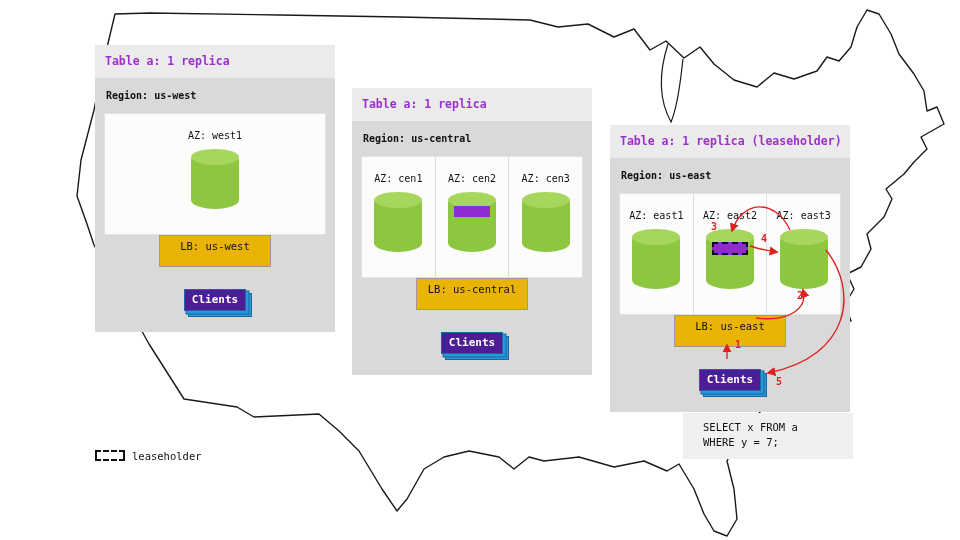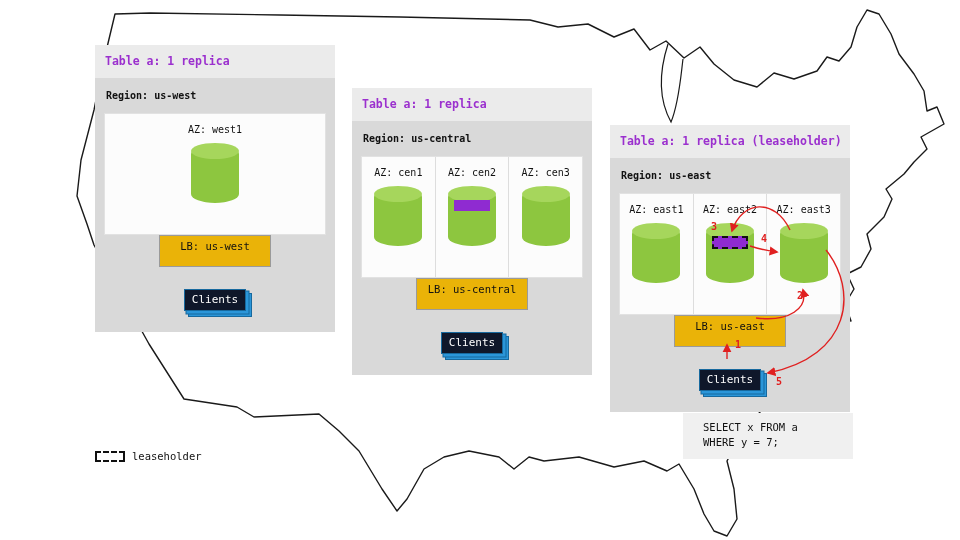--- a/index.html
+++ b/index.html
@@ -12,42 +12,42 @@
   
   .card { position: absolute; width: 240px; z-index: 2; }
   .card-header {
     height: 33px; line-height: 33px; background: #ebebeb;
     color: #9b30ce; font-weight: bold; font-size: 11.5px; padding-left: 10px;
     white-space: nowrap; overflow: hidden;
   }
   .card-body { background: #d9d9d9; padding: 10px 9px 0 9px; height: 254px; }
   .region-title { font-size: 10px; font-weight: bold; color: #111; margin: 2px 0 12px 2px; }
   .az-panel { display: flex; background: #fcfcfc; border: 1px solid #e2e2e2; height: 122px; }
-  .az-col { flex: 1 1 0; border-right: 1px solid #dddddd; padding-top: 10px; }
+  .az-col { flex: 1 1 0; border-right: 1px solid #dddddd; padding-top: 16px; }
   .az-col:last-child { border-right: none; }
   .az-label { font-size: 10px; text-align: center; color: #111; margin-bottom: 10px; white-space: nowrap; }
   .cyl { position: relative; width: 48px; height: 58px; margin: 0 auto;
          background: #8dc63f; border-radius: 24px / 9px; }
   .cyl::before { content: ""; position: absolute; left: 0; top: -2px; width: 100%; height: 16px;
                  border-radius: 50%; background: #a6d65c; }
   .replica { position: absolute; left: 6px; top: 12px; width: 36px; height: 11px;
              background: #8f2bd1; z-index: 3; }
   .replica.leaseholder { border: 2px dashed #101010; height: 13px; top: 11px; }
   .lb-box { width: 112px; height: 32px; line-height: 20px; margin: 0 auto; background: #eab308;
             border: 1px solid #9a9a9a; text-align: center; font-size: 10.5px; color: #111; }
-  .clients { width: 62px; height: 22px; line-height: 20px; margin: 22px auto 0; background: #0f172a;
+  .clients { width: 62px; height: 22px; line-height: 20px; margin: 22px auto 0; background: #4c1d95;
              border: 1px solid #17699e; color: #ffffff; text-align: center; font-size: 11px;
              box-shadow: 2.5px 2.5px 0 #2b96d9, 2.5px 2.5px 0 1px #17699e,
-                         5px 5px 0 #2b96d9, 5px 5px 0 1px #17699e; }
+                         5px 5px 0 #2b96d9, 5px 5px 0 1px #17699e; font-weight: bold; }
 
   
   .query-box { position: absolute; left: 683px; top: 413px; width: 170px; height: 46px;
                background: #f0f0f0; padding: 7px 20px; font-size: 10.5px; line-height: 15px;
                color: #111; z-index: 2; white-space: nowrap; }
-  .legend { position: absolute; left: 95px; top: 450px; z-index: 2; display: flex; align-items: flex-end; }
+  .legend { position: absolute; left: 95px; top: 450px; z-index: 2; display: flex; align-items: flex-start; }
   .legend-swatch { display: inline-block; width: 30px; height: 11px; background: #ffffff;
                    border: 2px dashed #101010; margin-right: 7px; }
   .legend-label { font-size: 10.5px; color: #111; }
 
   
   #arrow-svg { position: absolute; left: 0; top: 0; z-index: 5; pointer-events: none; }
   .step-label { position: absolute; z-index: 6; color: #e02020; font-weight: bold; font-size: 10px; }
 </style>
 </head>
 <body>

